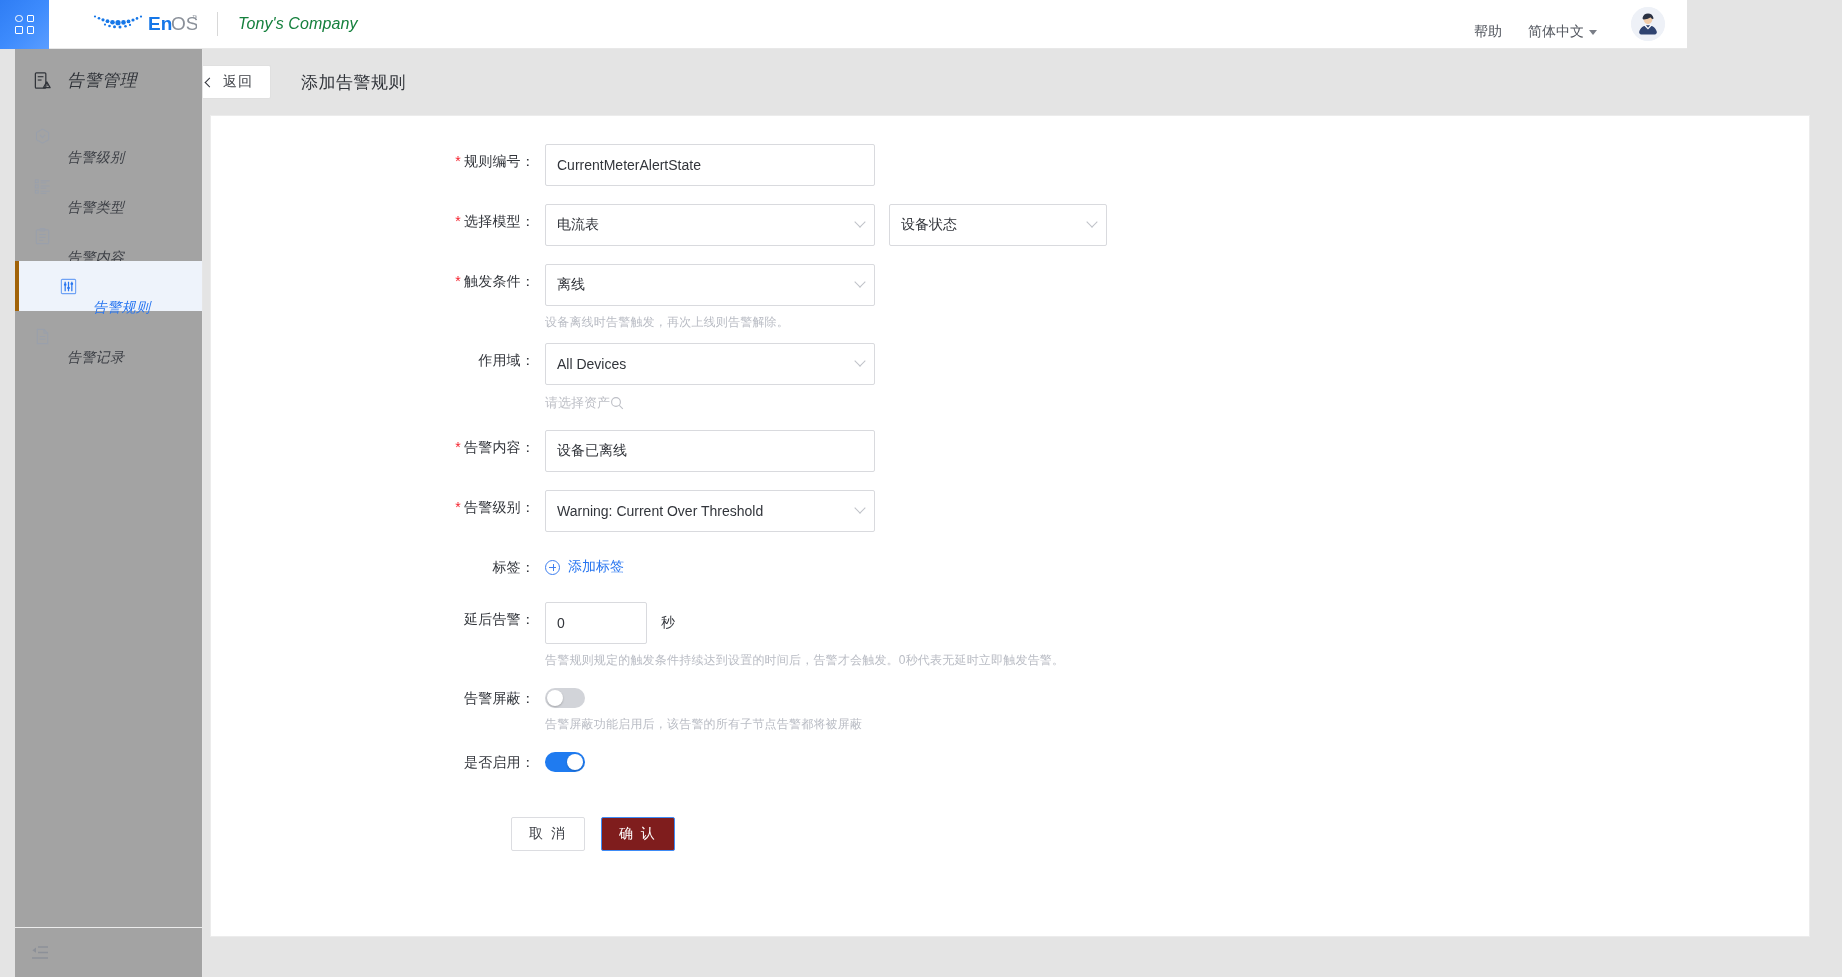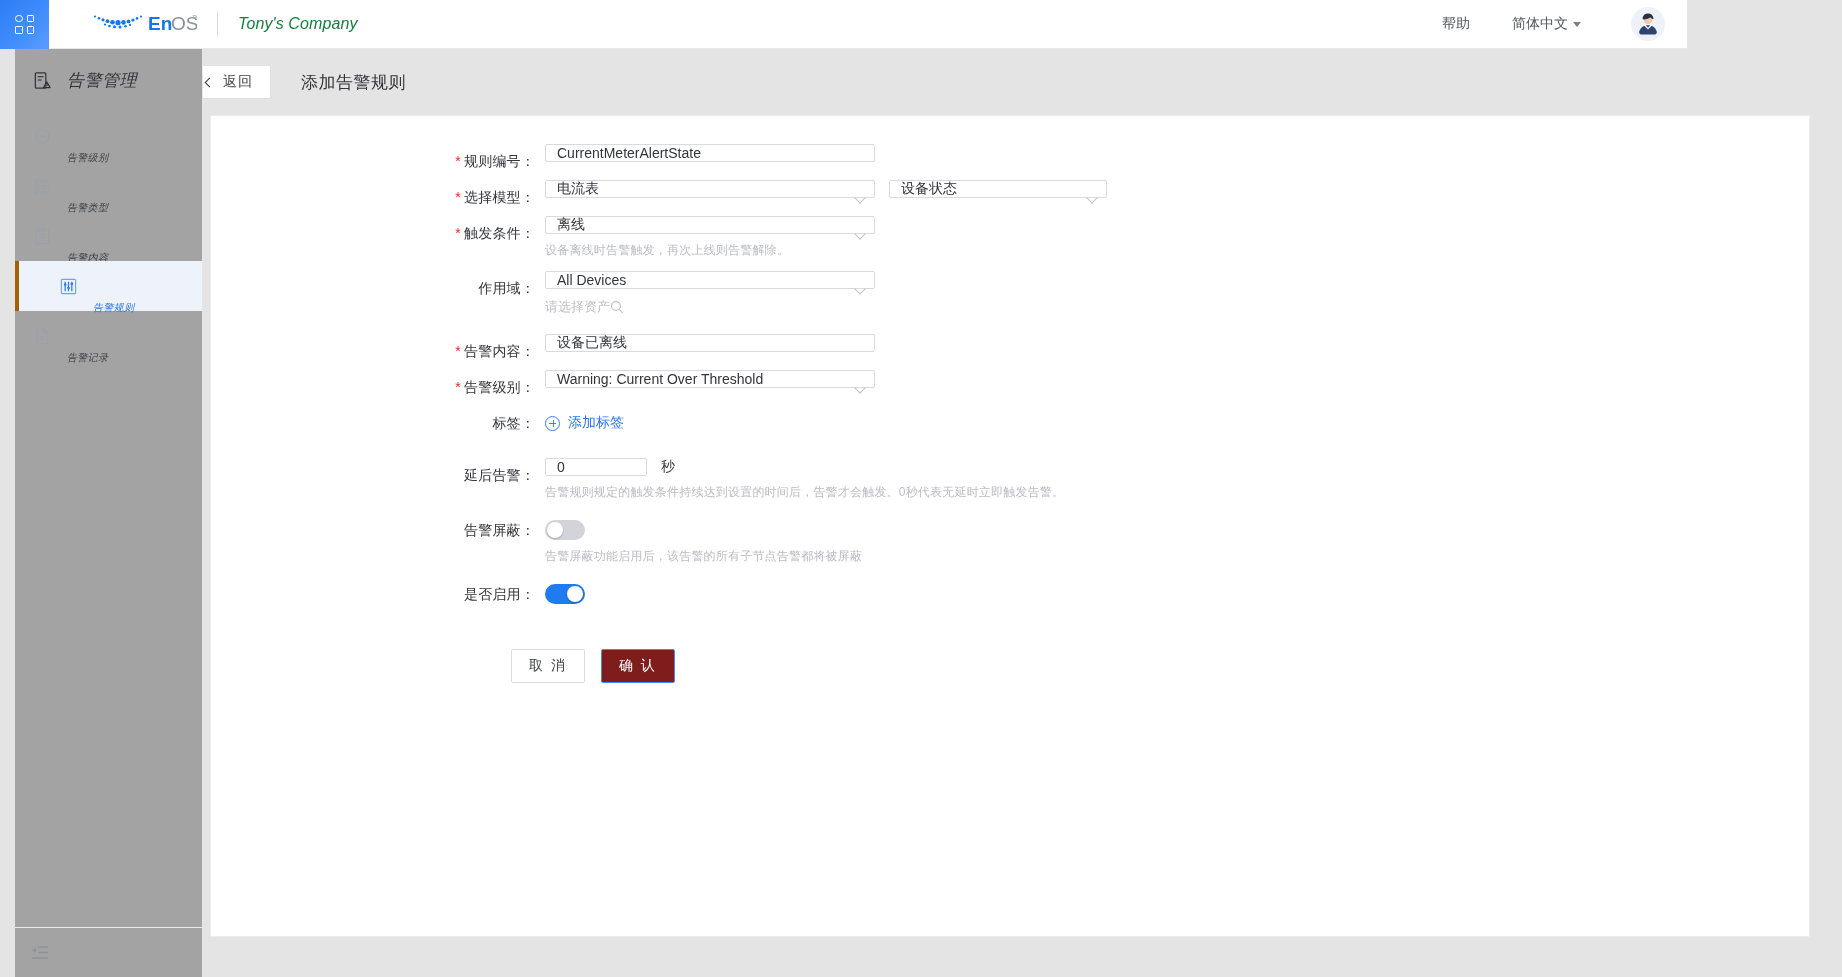--- a/index.html
+++ b/index.html
@@ -37,22 +37,22 @@
 
   .brand-wrap { display: flex; align-items: center; margin-left: 36px; }
   .logo-svg { display: block; }
   .brand-divider {
     width: 1px; height: 24px; background: #d8d8d8; margin: 0 20px;
   }
   .company-name {
     font-size: 16px; color: #15803d; letter-spacing: .1px; font-style: italic;
   }
   .topbar-right {
-    margin-left: auto; display: flex; align-items: center;
-    padding-right: 22px; gap: 16px;
+    margin-left: auto; display: flex; align-items: flex-end;
+    padding-right: 22px; gap: 0px;
   }
   .help-link {
     font-size: 14px; color: #52565e; cursor: pointer; margin-right: 26px;
   }
   .lang-sel {
     font-size: 14px; color: #52565e; cursor: pointer;
     display: flex; align-items: center; gap: 5px; margin-right: 34px;
   }
   .caret-down {
     width: 0; height: 0;
@@ -78,21 +78,21 @@
   }
   .side-title .label {
     font-size: 17px; color: #31343a; letter-spacing: .5px;
   }
   .side-item {
     display: flex; align-items: center; height: 50px;
     padding-left: 18px; gap: 15px; cursor: pointer;
     border-left: 4px solid transparent; padding-left: 14px;
     position: relative;
   }
-  .side-item .label { font-size: 10px; color: #3c3f45; letter-spacing: .3px; margin-top: 44px; }
+  .side-item .label { font-size: 14px; color: #3c3f45; letter-spacing: .3px; margin-top: 44px; }
   .side-item.active {
     background: #eef3fb; border-left: 4px solid #a16207; padding-left: 40px;
   }
   .side-item.active .label { color: #2775f0; }
   .side-icon { width: 19px; height: 19px; flex: none; display:block; }
 
   .side-footer {
     position: absolute; bottom: 0; left: 0; width: 100%;
     border-top: 1px solid #ececec; height: 50px;
     display: flex; align-items: center; padding-left: 16px;
@@ -137,21 +137,21 @@
   .row .lbl {
     width: 290px; flex: none; text-align: right;
     font-size: 14px; color: #32353b; line-height: 34px;
     padding-right: 10px; letter-spacing: .2px;
     white-space: nowrap;
   }
   .req { color: #f5222d; margin-right: 3px; }
 
   .ctrl { flex: 1; }
   .field {
-    width: 330px; height: 18px; background: #fff;
+    width: 330px; height: 42px; background: #fff;
     border: 1px solid #d9dade; border-radius: 2px;
     display: flex; align-items: center; padding: 0 11px;
     font-size: 14px; color: #32353b; position: relative;
     cursor: text;
   }
   .field.select { cursor: pointer; padding-right: 28px; }
   .field .val { white-space: nowrap; overflow: hidden; text-overflow: ellipsis; }
   .chev-dn {
     position: absolute; right: 10px; top: 13px;
     width: 8px; height: 8px;

